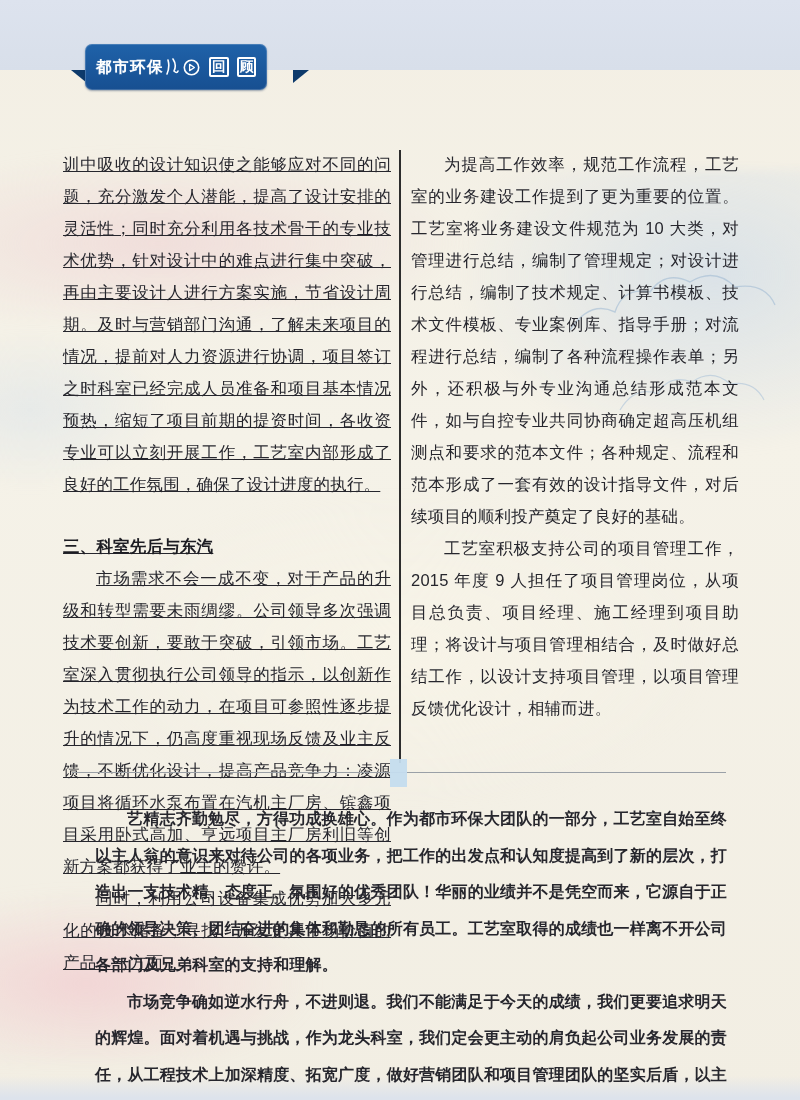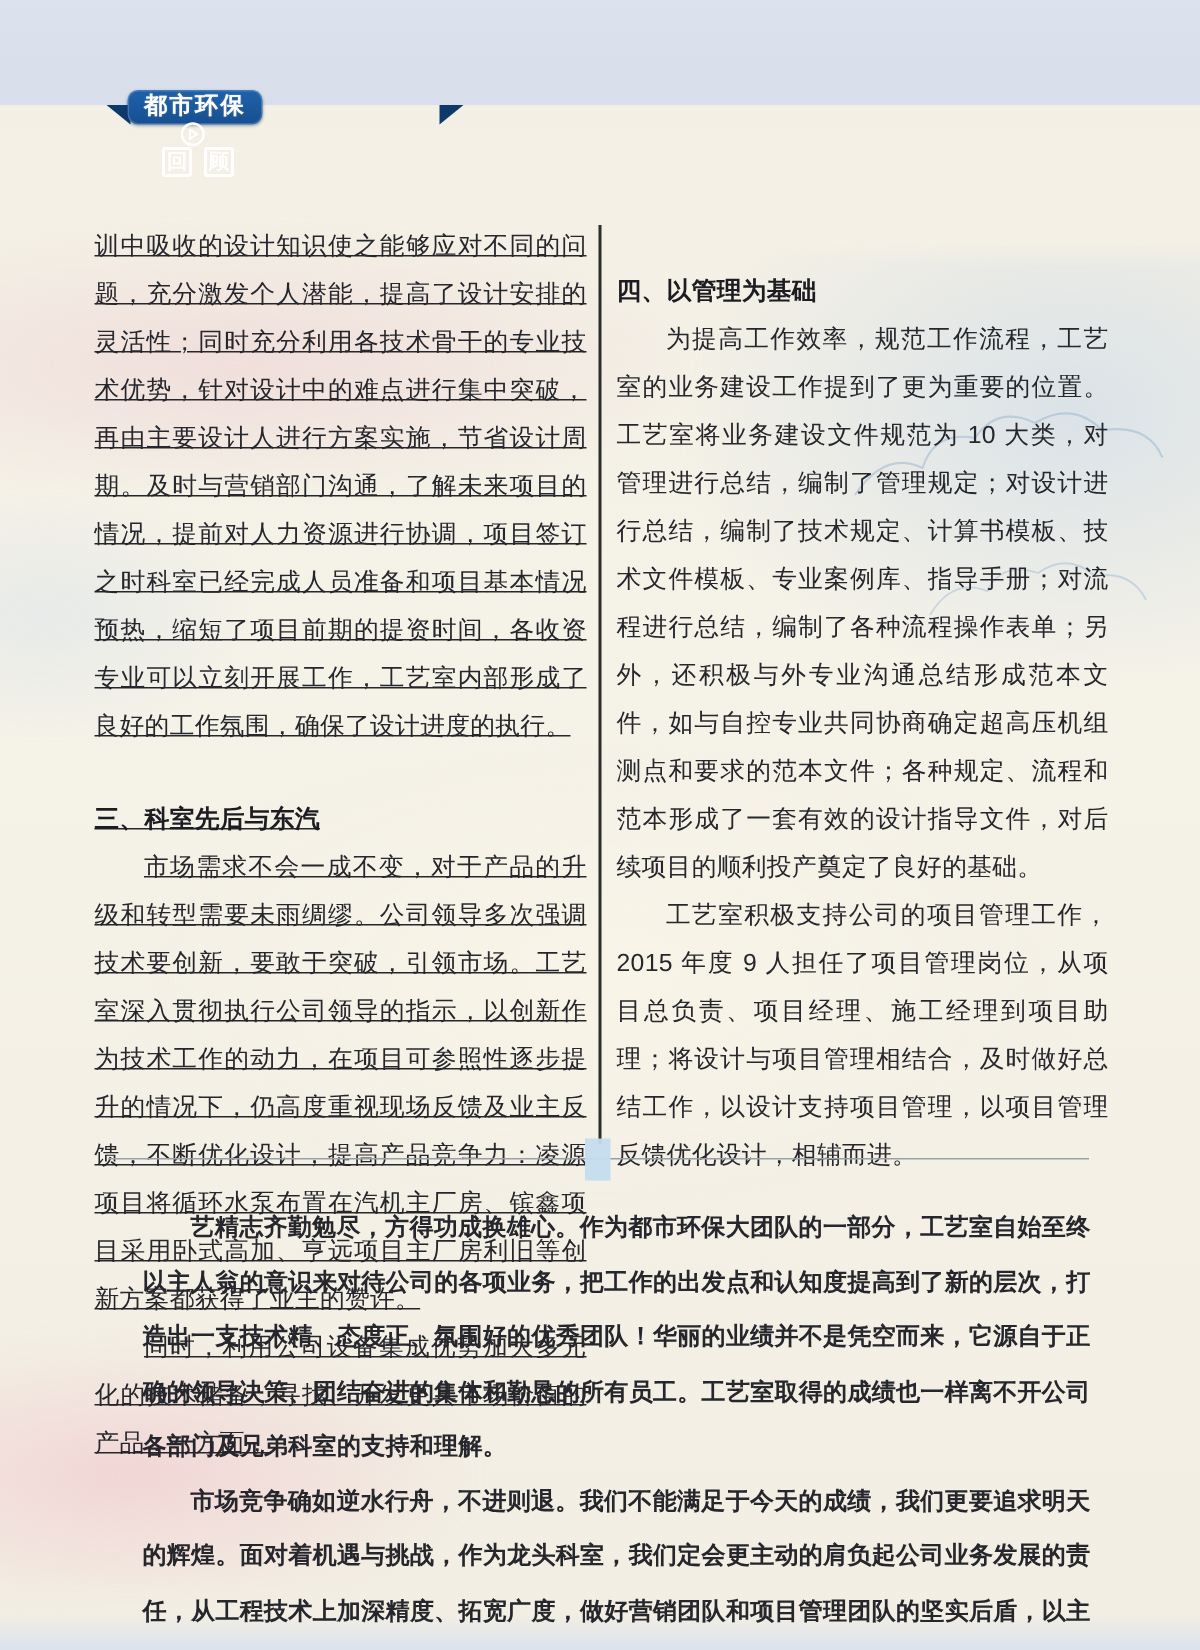--- a/index.html
+++ b/index.html
@@ -30,24 +30,24 @@
     background:radial-gradient(ellipse at 50% 50%, rgba(250,246,232,.6), rgba(250,246,232,0) 75%);
     filter:blur(10px); }
   .cloud-lines { left:560px; top:210px; width:240px; height:230px; opacity:.55; }
 
   
   .top-band { position:absolute; left:0; top:0; width:800px; height:70px;
     background:linear-gradient(180deg,#dde3ee 0%,#d8dfea 100%); z-index:1; }
   .bottom-band { position:absolute; left:0; bottom:0; width:800px; height:24px;
     background:linear-gradient(180deg,rgba(223,228,236,0) 0%,#dde3ec 90%); z-index:1; }
 
-  .badge { position:absolute; left:85px; top:60px; height:23px; z-index:4;
+  .badge { position:absolute; left:85px; top:44px; height:46px; z-index:4;
     background:linear-gradient(180deg,#1f62a9 0%,#174f91 100%);
     border-radius:7px; display:flex; align-items:center; padding:0 11px;
-    box-shadow:inset 0 0 0 1px rgba(255,255,255,.18), 0 1px 2px rgba(20,50,90,.4);flex-direction:column; }
+    box-shadow:inset 0 0 0 1px rgba(255,255,255,.18), 0 1px 2px rgba(20,50,90,.4); }
   .logo-text { color:#fff; font-weight:bold; font-size:15.5px; letter-spacing:1.5px;
     text-shadow:0 0 1px rgba(255,255,255,.4); white-space:nowrap; }
   .flourish { margin:0 2px 0 1px; }
   .play-wrap { display:flex; align-items:center; margin:0 5px 0 2px; }
   .boxchar { display:inline-block; border:2px solid #fff; color:#fff; font-weight:bold;
     font-size:13.5px; line-height:16px; padding:0 1px; margin-left:4px; border-radius:2px;
     white-space:nowrap; }
   .tail { position:absolute; width:0; height:0; z-index:3; }
   .tail-left  { left:71px;  top:70px; border-top:13px solid #0d3a6b; border-left:16px solid transparent; }
   .tail-right { left:293px; top:70px; border-top:13px solid #0d3a6b; border-right:16px solid transparent; }
@@ -112,21 +112,20 @@
   </div>
 
   <div class="col col-left">
     <p>训中吸收的设计知识使之能够应对不同的问题，充分激发个人潜能，提高了设计安排的灵活性；同时充分利用各技术骨干的专业技术优势，针对设计中的难点进行集中突破，再由主要设计人进行方案实施，节省设计周期。及时与营销部门沟通，了解未来项目的情况，提前对人力资源进行协调，项目签订之时科室已经完成人员准备和项目基本情况预热，缩短了项目前期的提资时间，各收资专业可以立刻开展工作，工艺室内部形成了良好的工作氛围，确保了设计进度的执行。</p>
     <h3>三、科室先后与东汽</h3>
     <p class="indent">市场需求不会一成不变，对于产品的升级和转型需要未雨绸缪。公司领导多次强调技术要创新，要敢于突破，引领市场。工艺室深入贯彻执行公司领导的指示，以创新作为技术工作的动力，在项目可参照性逐步提升的情况下，仍高度重视现场反馈及业主反馈，不断优化设计，提高产品竞争力：凌源项目将循环水泵布置在汽机主厂房、镔鑫项目采用卧式高加、亨远项目主厂房利旧等创新方案都获得了业主的赞许。</p>
     <p class="indent">同时，利用公司设备集成优势加大多元化的技术储备，寻找、开发更具市场价值的产品：一方面，</p>
   </div>
 
   <div class="col col-right">
-    <h3>四、以管理为基础</h3>
     <p class="indent">为提高工作效率，规范工作流程，工艺室的业务建设工作提到了更为重要的位置。工艺室将业务建设文件规范为 10 大类，对管理进行总结，编制了管理规定；对设计进行总结，编制了技术规定、计算书模板、技术文件模板、专业案例库、指导手册；对流程进行总结，编制了各种流程操作表单；另外，还积极与外专业沟通总结形成范本文件，如与自控专业共同协商确定超高压机组测点和要求的范本文件；各种规定、流程和范本形成了一套有效的设计指导文件，对后续项目的顺利投产奠定了良好的基础。</p>
     <p class="indent">工艺室积极支持公司的项目管理工作，2015 年度 9 人担任了项目管理岗位，从项目总负责、项目经理、施工经理到项目助理；将设计与项目管理相结合，及时做好总结工作，以设计支持项目管理，以项目管理反馈优化设计，相辅而进。</p>
   </div>
 
   <div class="v-divider"></div>
   <div class="h-divider"></div>
   <div class="center-square"></div>
 
   <div class="footer-block">
     <p>艺精志齐勤勉尽，方得功成换雄心。作为都市环保大团队的一部分，工艺室自始至终以主人翁的意识来对待公司的各项业务，把工作的出发点和认知度提高到了新的层次，打造出一支技术精、态度正、氛围好的优秀团队！华丽的业绩并不是凭空而来，它源自于正确的领导决策、团结奋进的集体和勤恳的所有员工。工艺室取得的成绩也一样离不开公司各部门及兄弟科室的支持和理解。</p>

